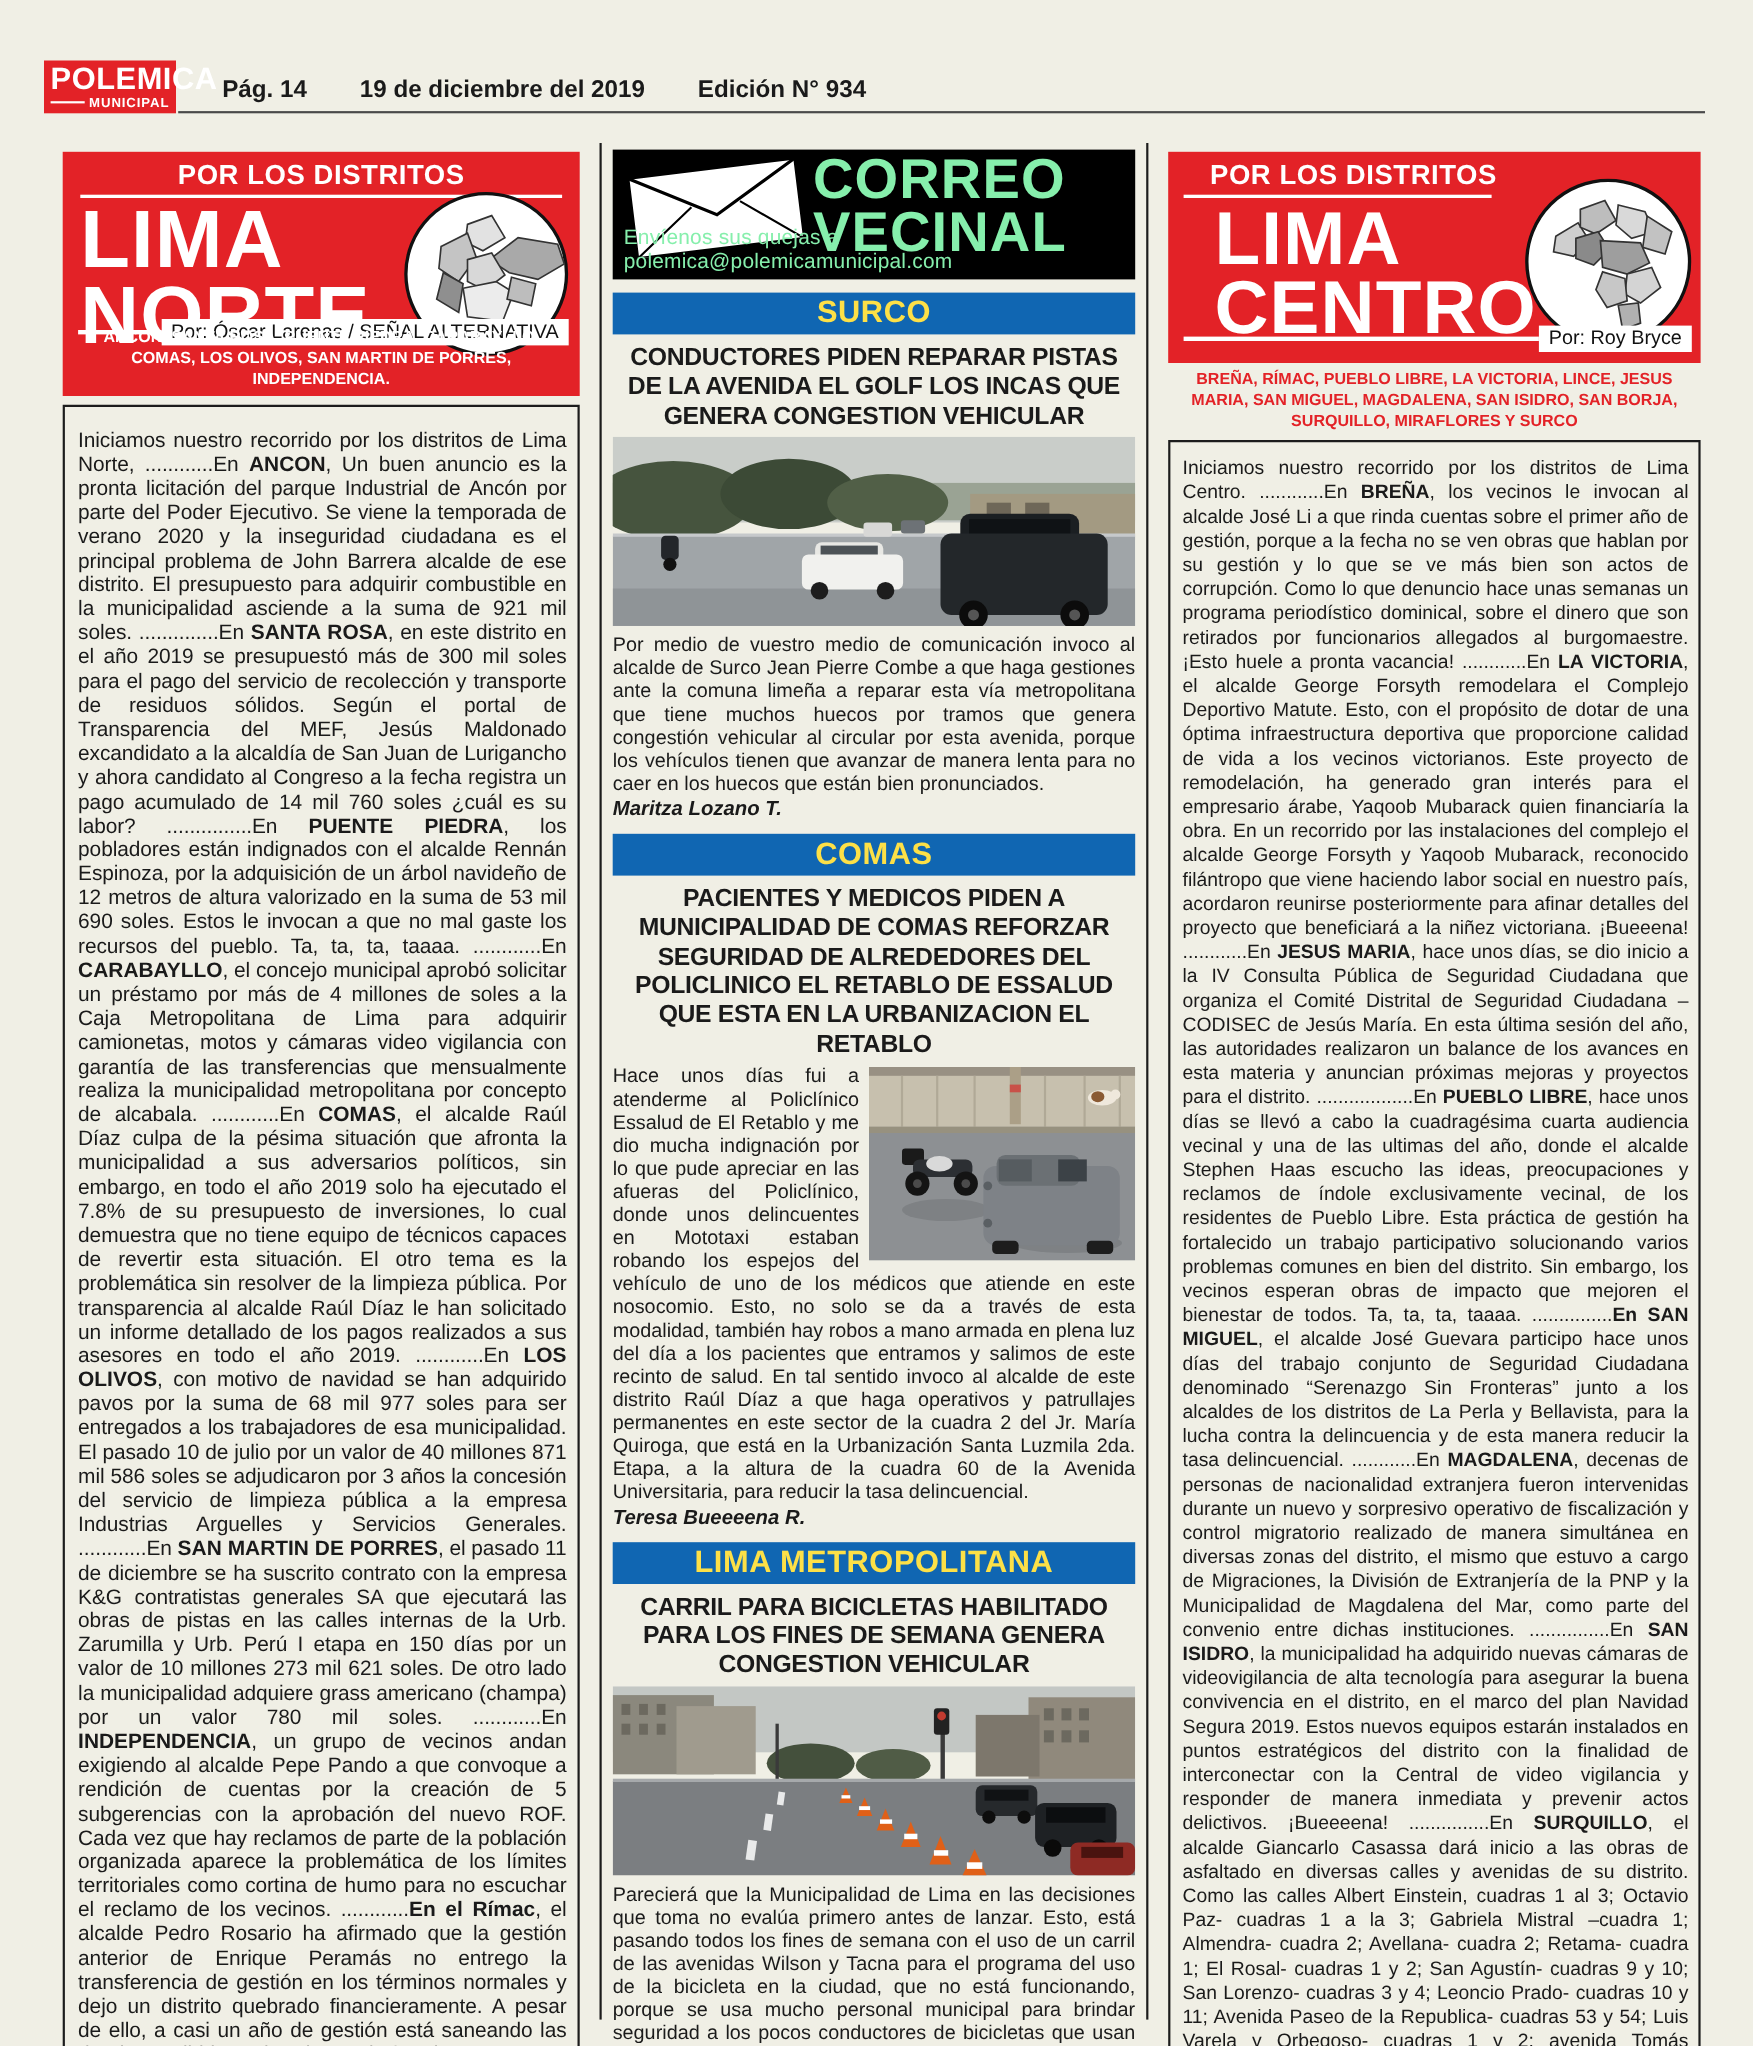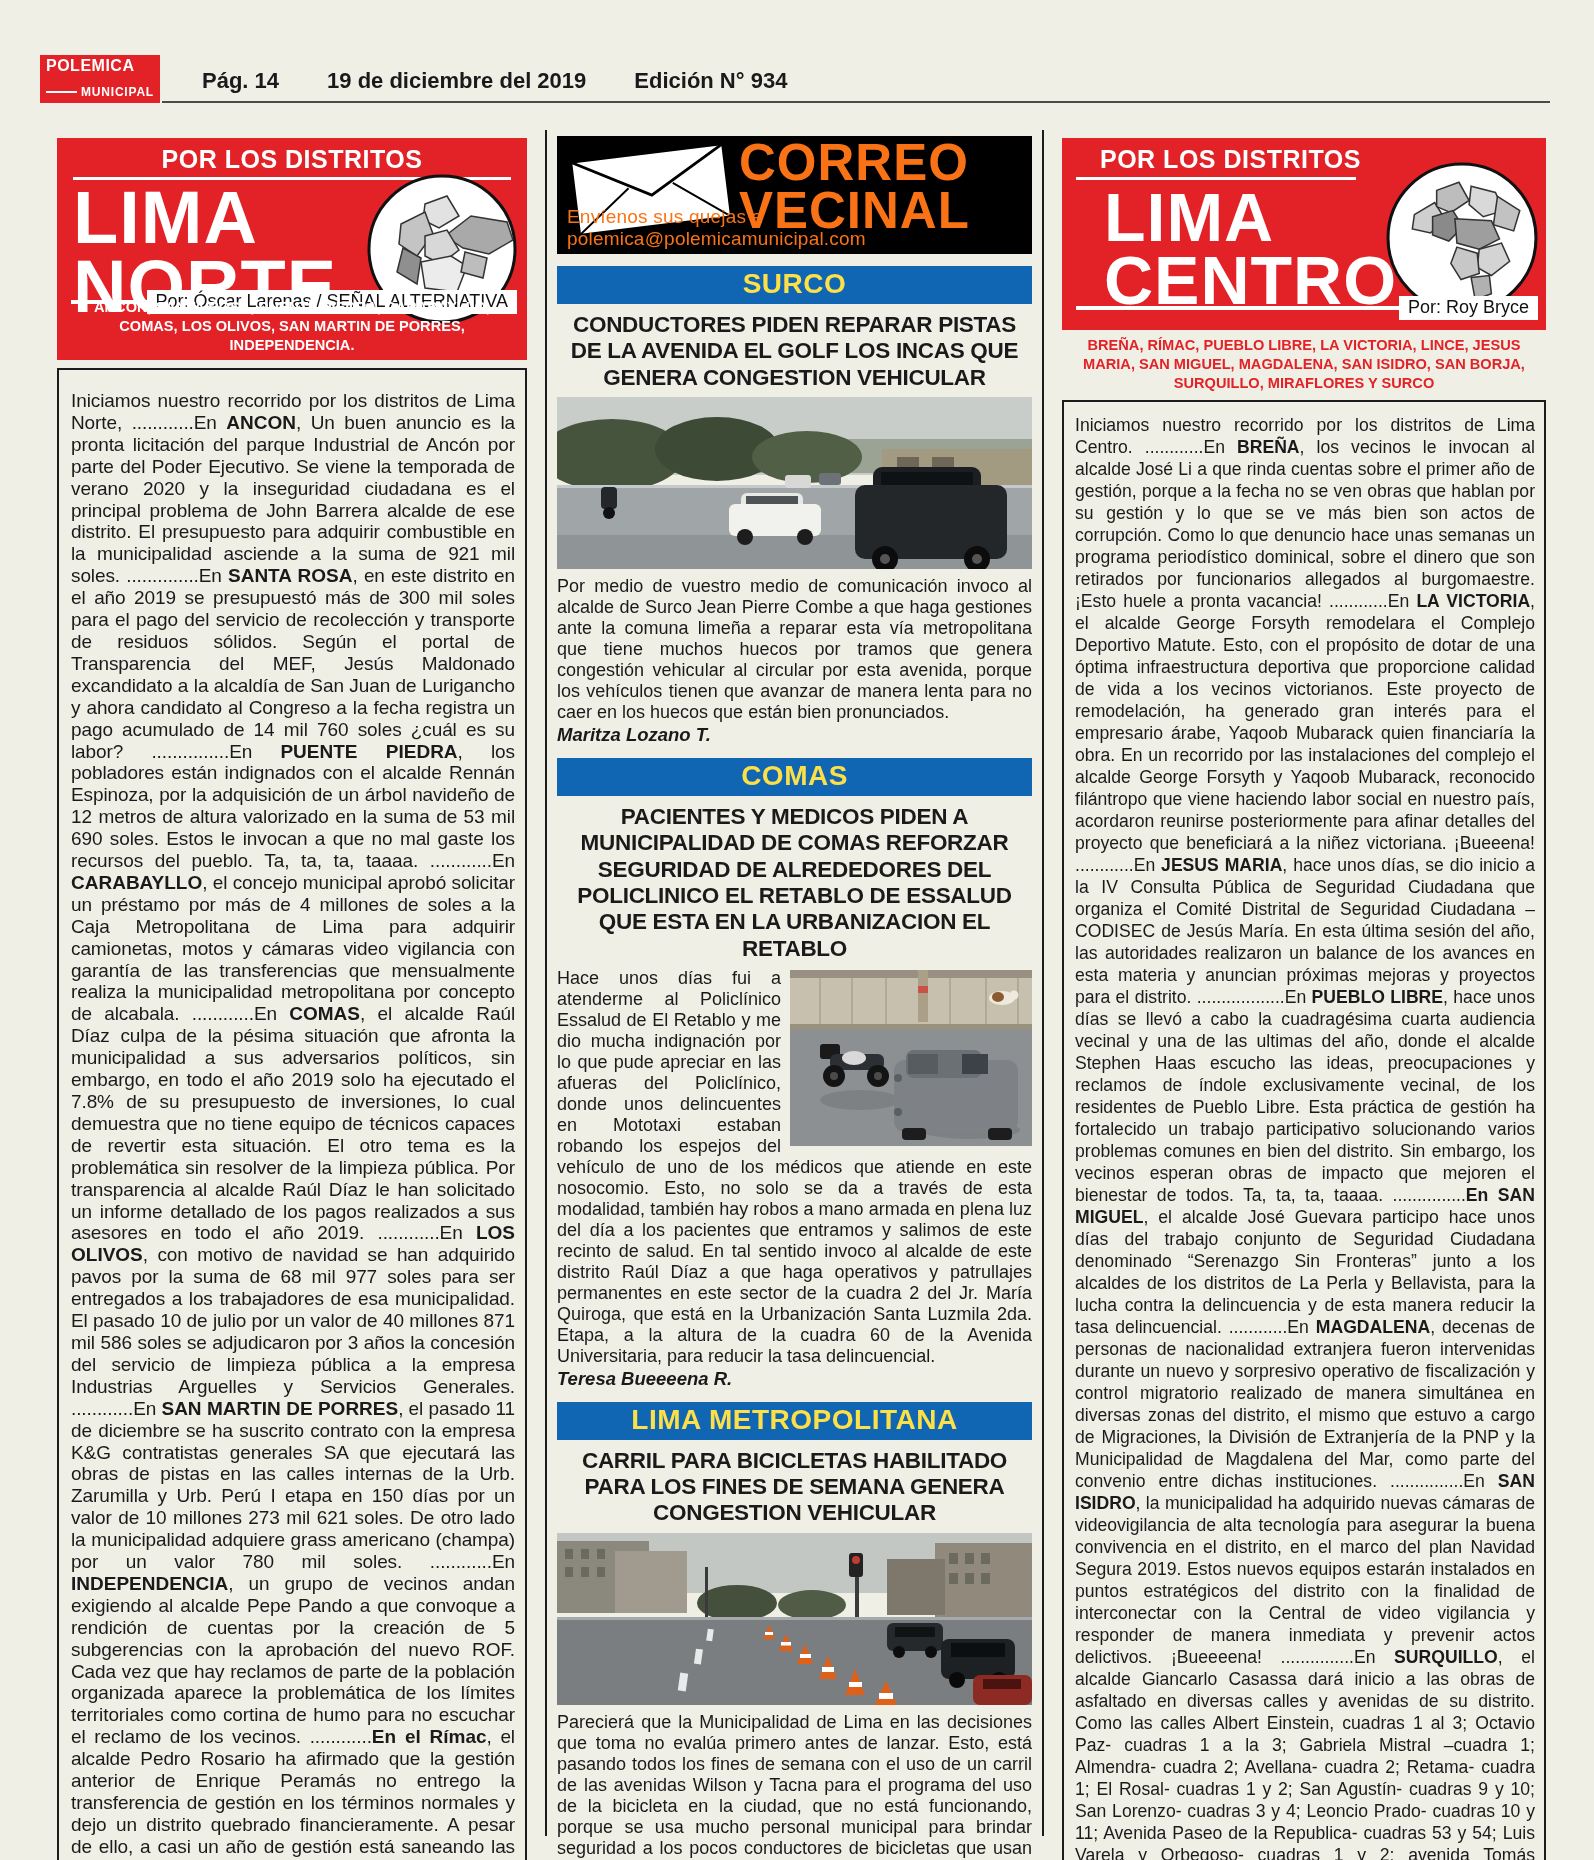--- a/index.html
+++ b/index.html
@@ -14,21 +14,21 @@
     position:relative;width:1594px;height:1860px;margin:0 auto;
     background:var(--paper);color:var(--ink);
     font-family:"Liberation Sans",sans-serif;overflow:hidden;
   }
   
   .masthead-logo{
     position:absolute;left:40px;top:55px;width:120px;height:48px;
     background:var(--red);color:#fff;padding:3px 6px 4px;
     display:flex;flex-direction:column;justify-content:space-between;
   }
-  .logo-top{font-size:16px;font-weight:bold;letter-spacing:.5px;line-height:1;}
+  .logo-top{font-size:28px;font-weight:bold;letter-spacing:.5px;line-height:1;}
   .logo-bottom-row{display:flex;align-items:center;gap:4px;}
   .logo-rule{flex:1;height:2px;background:#fff;}
   .logo-bottom{font-size:12px;font-weight:bold;letter-spacing:.8px;}
   .header-meta{position:absolute;left:202px;top:68px;display:flex;gap:48px;font-size:22px;font-weight:bold;}
   .header-rule{position:absolute;left:162px;right:44px;top:101px;height:2px;background:#4a4a4a;}
   
   .col-left{position:absolute;left:57px;top:138px;width:470px;}
   .col-right{position:absolute;left:1062px;top:138px;width:484px;}
   .panel-red{background:var(--red);color:#fff;position:relative;}
   .panel-left{height:222px;}
@@ -53,21 +53,21 @@
   
   .body-box{border:2px solid #1c1c1c;border-bottom-width:3px;text-align:justify;}
   .left-box{margin-top:8px;padding:20px 10px 20px 12px;font-size:19px;line-height:21.9px;min-height:1436px;letter-spacing:-.1px;}
   .right-box{margin-top:7px;padding:12px 9px 14px 11px;font-size:17.6px;line-height:22px;min-height:1456px;}
   .body-box b{letter-spacing:0;}
   
   .col-mid{
     position:absolute;left:545px;top:130px;width:499px;height:1706px;
     border-left:2px solid #1c1c1c;border-right:2px solid #1c1c1c;padding:6px 10px 0;
   }
-  .correo-box{background:#000;color:#f97316;height:118px;position:relative;}
+  .correo-box{background:#000;color:#86efac;height:118px;position:relative;}
   .correo-title{position:absolute;left:182px;top:3px;font-size:51px;font-weight:bold;line-height:.94;letter-spacing:1px;}
   .correo-tagline{position:absolute;left:10px;bottom:4px;font-size:19px;letter-spacing:.2px;}
   .envelope{position:absolute;left:10px;top:6px;}
   .section{margin-top:12px;}
   .blue-bar{background:var(--blue);color:#fde047;text-align:center;font-weight:bold;font-size:28px;padding:2px 0 4px;letter-spacing:.5px;}
   .headline{text-align:center;font-size:22.5px;line-height:1.17;margin:8px 2px 6px;letter-spacing:-.3px;font-weight:bold;}
   .photo-frame{width:100%;display:block;}
   .photo-frame svg{display:block;width:100%;height:auto;}
   .mid-body{font-size:18px;line-height:21px;text-align:justify;margin-top:7px;}
   .mid-body.tight{margin-top:2px;}

